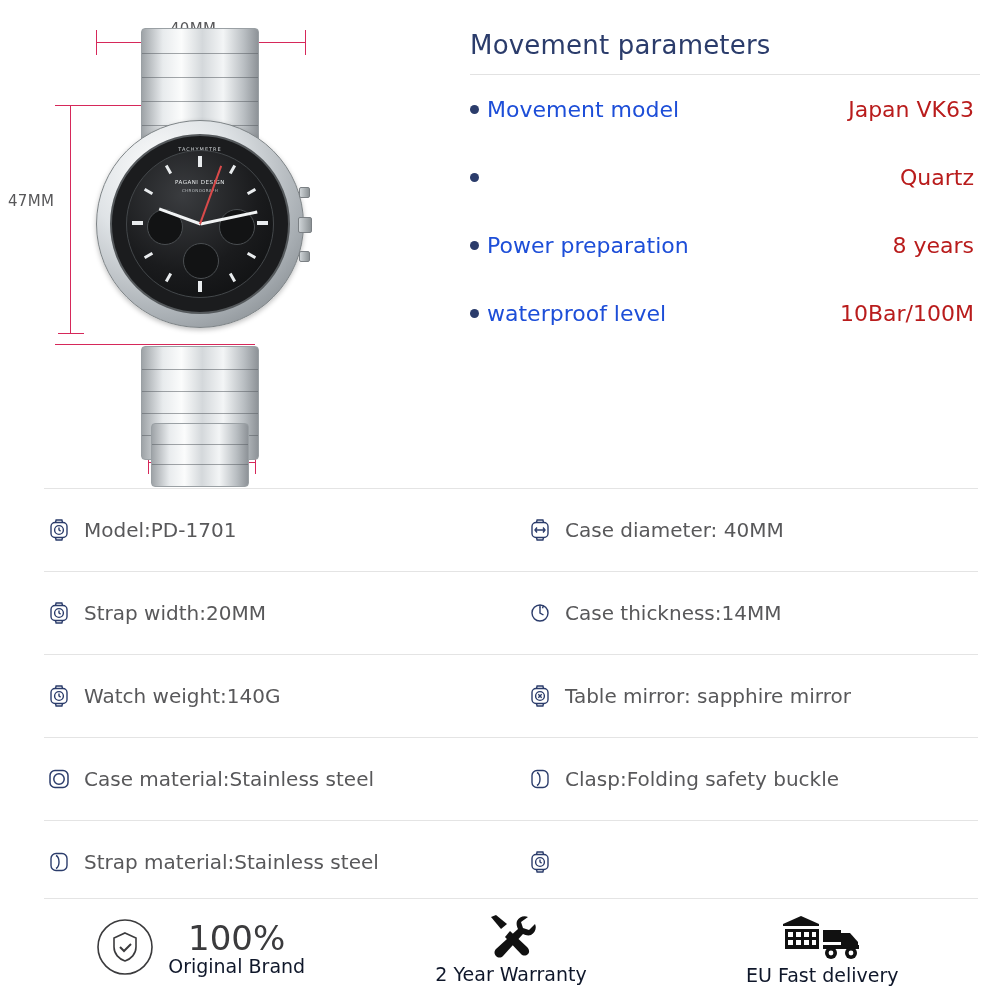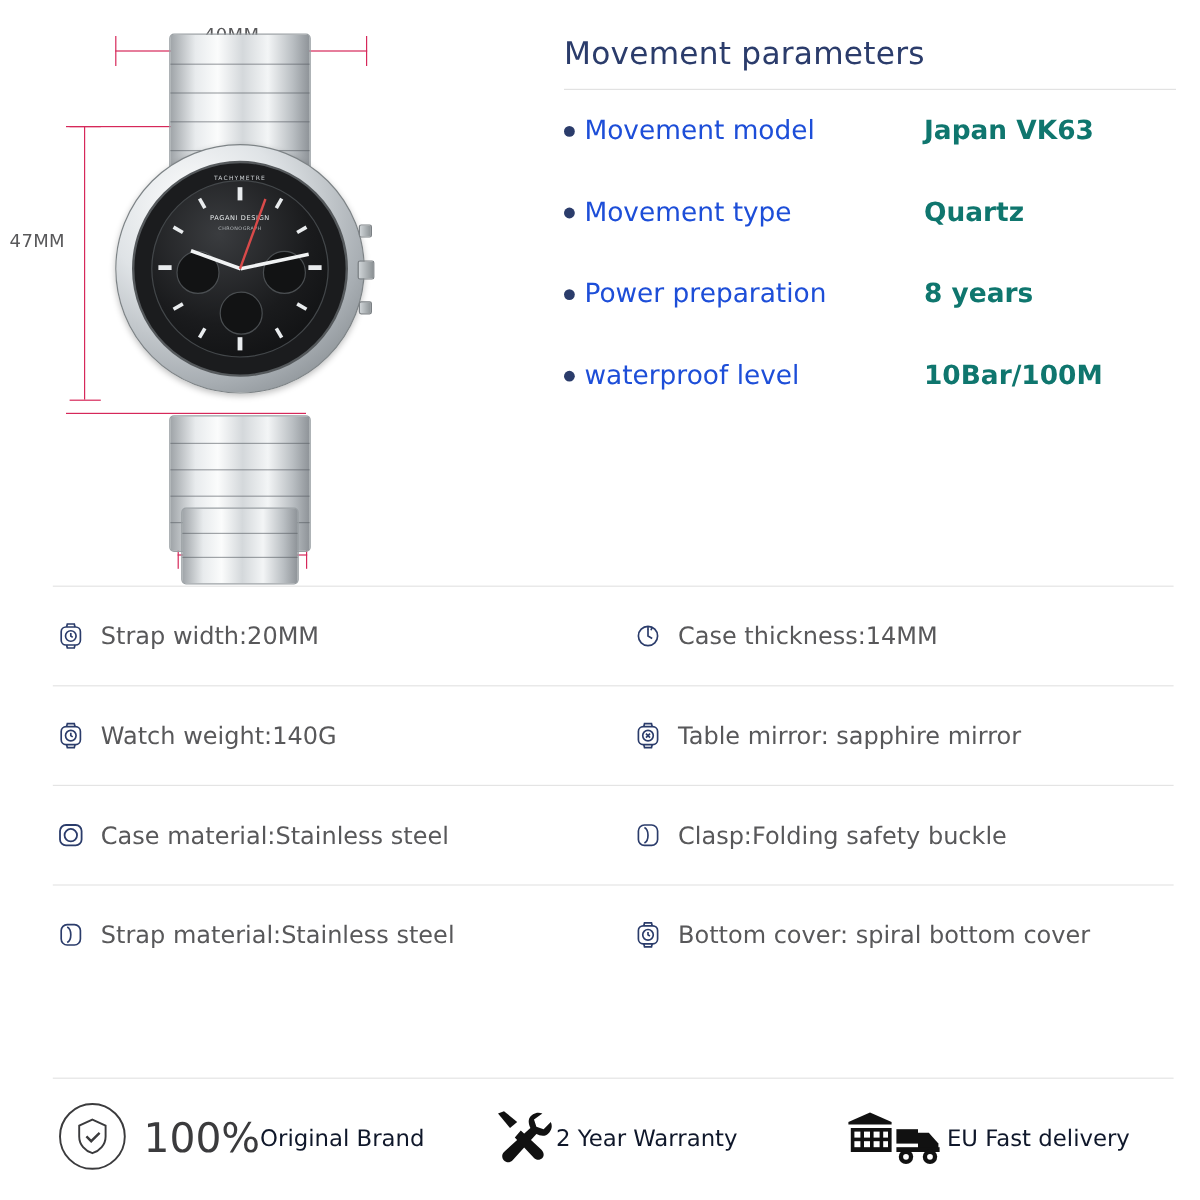--- a/index.html
+++ b/index.html
@@ -59,37 +59,37 @@
   .pusher{position:absolute;right:-7px;width:9px;height:9px;border-radius:2px;
         background:linear-gradient(90deg,#cfd4d7,#8d9396);border:1px solid #7b8084;}
 
   
   .params{position:absolute;left:470px;top:30px;width:510px;}
   .params h2{margin:0;font-size:26px;color:#2b3c6b;font-weight:400;letter-spacing:.2px;}
   .params .rule{margin-top:14px;border-top:1px solid #e2e2e2;}
   .prow{display:flex;align-items:center;height:68px;}
   .pleft{flex:0 0 300px;display:flex;align-items:center;font-size:22px;color:#1d4ed8;}
   .dot{width:9px;height:9px;border-radius:50%;background:#2b3c6b;margin-right:8px;flex:none;}
-  .pright{flex:1;text-align:left;font-size:22px;color:#0f766e;padding-right:6px;font-weight:bold;}
+  .pright{flex:1;text-align:right;font-size:22px;color:#b91c1c;padding-right:6px;}
 
   
   .specs{position:absolute;left:44px;top:488px;width:934px;}
   .srow{display:flex;border-top:1px solid #e4e4e4;height:82px;align-items:center;}
   .scell{display:flex;align-items:center;width:50%;}
   .scell.right{padding-left:28px;}
   .ico{flex:none;width:30px;height:30px;margin-right:10px;display:flex;align-items:center;justify-content:center;color:#2b3c6b;}
   .stxt{font-size:20px;color:#58585a;}
 
   
   .footer{position:absolute;left:44px;top:898px;width:934px;border-top:1px solid #e4e4e4;
           display:flex;align-items:center;height:100px;}
   .fcell{flex:1;display:flex;align-items:center;justify-content:center;gap:12px;}
   .fbig{font-size:34px;color:#3b3b3d;line-height:1;}
   .fsml{font-size:19px;color:#0f172a;}
-  .fstack{display:flex;align-items:center;}
+  .fstack{display:flex;flex-direction:column;align-items:center;}
 </style>
 </head>
 <body>
 
 <div class="page">
 
   <div class="top">
 
     <div class="watch-area">
 
@@ -174,21 +174,20 @@
         <div class="pleft">
           <span class="dot"></span>
           <span>Movement model</span>
         </div>
         <div class="pright">Japan VK63</div>
       </div>
 
       <div class="prow">
         <div class="pleft">
           <span class="dot"></span>
-          <span>Movement type</span>
         </div>
         <div class="pright">Quartz</div>
       </div>
 
       <div class="prow">
         <div class="pleft">
           <span class="dot"></span>
           <span>Power preparation</span>
         </div>
         <div class="pright">8 years</div>
@@ -199,20 +198,43 @@
           <span class="dot"></span>
           <span>waterproof level</span>
         </div>
         <div class="pright">10Bar/100M</div>
       </div>
     </div>
   </div>
 
   <div class="specs">
 
+    <div class="srow">
+      <div class="scell">
+        <span class="ico">
+          <svg width="26" height="26" viewBox="0 0 26 26" fill="none" stroke="#2b3c6b" stroke-width="1.4">
+            <rect x="5" y="5.5" width="16" height="15" rx="4"></rect>
+              <circle cx="13" cy="13" r="4.4"></circle>
+            <path d="M13 10.6V13l1.6 1.1"></path>
+              <path d="M9.5 5.5l.6-2.5h5.8l.6 2.5M9.5 20.5l.6 2.5h5.8l.6-2.5"></path>
+          </svg>
+        </span>
+        <span class="stxt">Model:PD-1701</span>
+      </div>
+      <div class="scell right">
+        <span class="ico">
+          <svg width="26" height="26" viewBox="0 0 26 26" fill="none" stroke="#2b3c6b" stroke-width="1.4">
+            <rect x="5" y="5.5" width="16" height="15" rx="4"></rect>
+              <path d="M8.5 13h9M10 10.5L8 13l2 2.5M16 10.5l2 2.5-2 2.5"></path>
+            <path d="M9.5 5.5l.6-2.5h5.8l.6 2.5M9.5 20.5l.6 2.5h5.8l.6-2.5"></path>
+          </svg>
+        </span>
+        <span class="stxt">Case diameter: 40MM</span>
+      </div>
+    </div>
 
     <div class="srow">
       <div class="scell">
         <span class="ico">
           <svg width="26" height="26" viewBox="0 0 26 26" fill="none" stroke="#2b3c6b" stroke-width="1.4">
             <rect x="5" y="5.5" width="16" height="15" rx="4"></rect>
               <circle cx="13" cy="13" r="4.4"></circle>
               <path d="M13 10.6V13l1.6 1.1"></path>
             <path d="M9.5 5.5l.6-2.5h5.8l.6 2.5M9.5 20.5l.6 2.5h5.8l.6-2.5"></path>
           </svg>
@@ -289,21 +311,20 @@
       </div>
       <div class="scell right">
         <span class="ico">
           <svg width="26" height="26" viewBox="0 0 26 26" fill="none" stroke="#2b3c6b" stroke-width="1.4">
             <rect x="5" y="5.5" width="16" height="15" rx="4"></rect>
               <circle cx="13" cy="13" r="4.4"></circle>
               <path d="M13 10.6V13l1.6 1.1"></path>
             <path d="M9.5 5.5l.6-2.5h5.8l.6 2.5M9.5 20.5l.6 2.5h5.8l.6-2.5"></path>
           </svg>
         </span>
-        <span class="stxt">Bottom cover: spiral bottom cover</span>
       </div>
     </div>
   </div>
 
   <div class="footer">
 
     <div class="fcell">
       <span>
         <svg width="62" height="62" viewBox="0 0 62 62" fill="none" stroke="#3b3b3d" stroke-width="1.6">
           <circle cx="31" cy="31" r="27"></circle>

